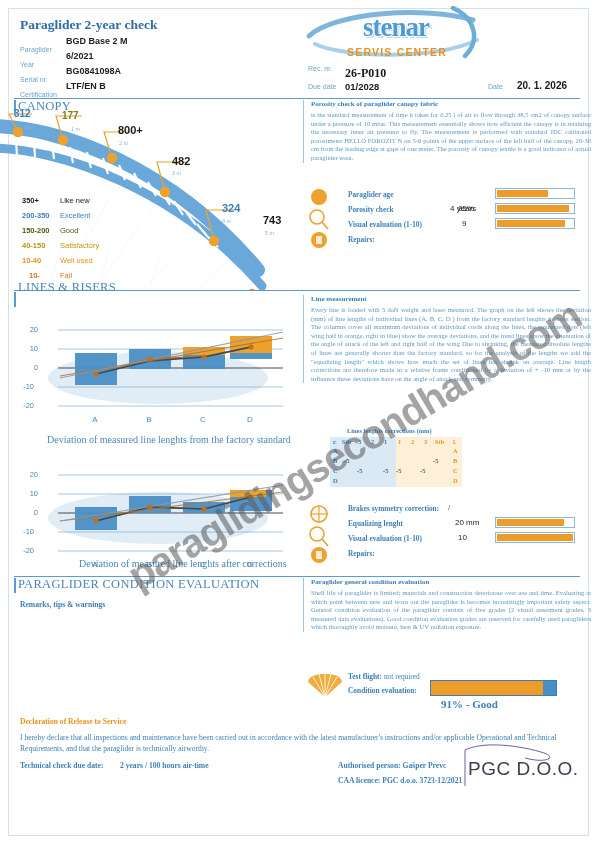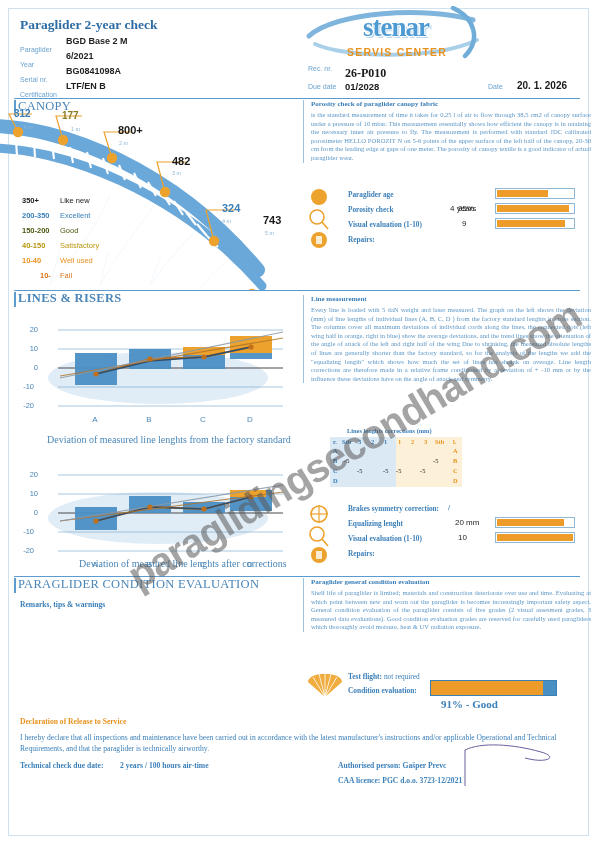--- a/index.html
+++ b/index.html
@@ -193,21 +193,21 @@
   <div class="legend-num" style="left:22px;top:196px;color:#1a1a1a;">350+</div>
   <div class="legend-txt" style="left:60px;top:196px;color:#1a1a1a;">Like new</div>
   <div class="legend-num" style="left:22px;top:211px;color:#3b7fb8;">200-350</div>
   <div class="legend-txt" style="left:60px;top:211px;color:#3b7fb8;">Excellent</div>
   <div class="legend-num" style="left:22px;top:226px;color:#4a5a10;">150-200</div>
   <div class="legend-txt" style="left:60px;top:226px;color:#4a5a10;">Good</div>
   <div class="legend-num" style="left:22px;top:241px;color:#b8960f;">40-150</div>
   <div class="legend-txt" style="left:60px;top:241px;color:#b8960f;">Satisfactory</div>
   <div class="legend-num" style="left:22px;top:256px;color:#e8921f;">10-40</div>
   <div class="legend-txt" style="left:60px;top:256px;color:#e8921f;">Well used</div>
-  <div class="legend-num" style="left:40px;top:271px;color:#d9741a;">10-</div>
+  <div class="legend-num" style="left:29px;top:271px;color:#d9741a;">10-</div>
   <div class="legend-txt" style="left:60px;top:271px;color:#d9741a;">Fail</div>
 
   <div class="panel" style="left:303px;top:100px;width:280px;">
     <div class="panel-h">Porosity check of paraglider canopy fabric</div>
     <div class="panel-b">is the standard measurement of time it takes for 0,25 l of air to flow through 38,5 cm2 of canopy surface under a pressure of 10 mbar. This measurement essentially shows how efficient the canopy is in retaining the necessary inner air pressure to fly.  The measurement is performed with standard JDC calibrated porosimeter HELLO POROZIT N on 5-6 points of the upper surface of the left half of the canopy, 20-30 cm from the leading edge at gaps of one meter. The porosity of canopy textile is a good indicator of actual paraglider wear.</div>
   </div>
 
   <svg class="abs" style="left:308px;top:188px;" width="22" height="62" viewBox="0 0 22 62">
     <circle cx="11" cy="9" r="8" fill="#eca22c"></circle>
     <circle cx="9" cy="29" r="7" fill="none" stroke="#eca22c" stroke-width="1.6"></circle>
@@ -231,21 +231,21 @@
   <div class="mrow-lbl" style="left:348px;top:220px;">Visual evaluation (1-10)</div>
   <div class="mrow-val" style="left:462px;top:219px;">9</div>
   <div class="bar-out" style="left:495px;top:218px;width:78px;">
       <div class="bar-in" style="width:68px;"></div>
     </div>
 
   <div class="mrow-lbl" style="left:348px;top:235px;">Repairs:</div>
 
   <div class="sect" style="top:290px;"></div>
   <div class="sect-tick" style="top:292px;height:15px;"></div>
-  <div class="sect-title" style="top:291px;font-weight:bold;">LINES &amp; RISERS</div>
+  <div class="sect-title" style="top:280px;">LINES &amp; RISERS</div>
 
   <svg class="abs" style="left:40px;top:318px;" width="245" height="110" viewBox="0 0 245 110">
     <ellipse cx="118" cy="60" rx="110" ry="26" fill="#dbe9f5" opacity=".85"></ellipse>
     <g stroke="#8fb8d6" stroke-width=".8">
       <line x1="18" y1="12" x2="243" y2="12"></line>
       <line x1="18" y1="31" x2="243" y2="31"></line>
       <line x1="18" y1="69" x2="243" y2="69"></line>
       <line x1="18" y1="88" x2="243" y2="88"></line>
     </g>
     <line x1="18" y1="50" x2="243" y2="50" stroke="#4a4a4a" stroke-width="1"></line>
@@ -415,15 +415,16 @@
   <div class="f-h" style="left:20px;top:717px;">Declaration of Release to Service</div>
   <div class="f-t" style="left:20px;top:732px;width:548px;">I hereby declare that all inspections and maintenance have been carried out in accordance with the latest manufacturer's instructions and/or applicable Operational and Technical Requirements, and that the paraglider is technically airworthy.</div>
   <div class="f-b" style="left:20px;top:761px;">Technical check due date:</div>
   <div class="abs" style="left:120px;top:761px;font-family:'Liberation Serif',serif;font-weight:bold;font-size:7.6px;color:#3b7fb8;">2 years /  100 hours air-time</div>
   <div class="f-b" style="left:338px;top:761px;">Authorised person: Gašper Prevc</div>
   <div class="f-b" style="left:338px;top:776px;">CAA licence: PGC d.o.o. 3723-12/2021</div>
 
   <svg class="abs" style="left:455px;top:742px;" width="120" height="50" viewBox="0 0 120 50">
     <path d="M10 44 L10 8 C26 0 58 2 86 10 C104 15 92 22 70 16" stroke="#6b5f9e" stroke-width="1" fill="none"></path>
   </svg>
+  <div class="sig">PGC D.O.O.</div>
 
   <div class="watermark">paraglidingsecondhand.com</div>
 </div>
 
 </body></html>

